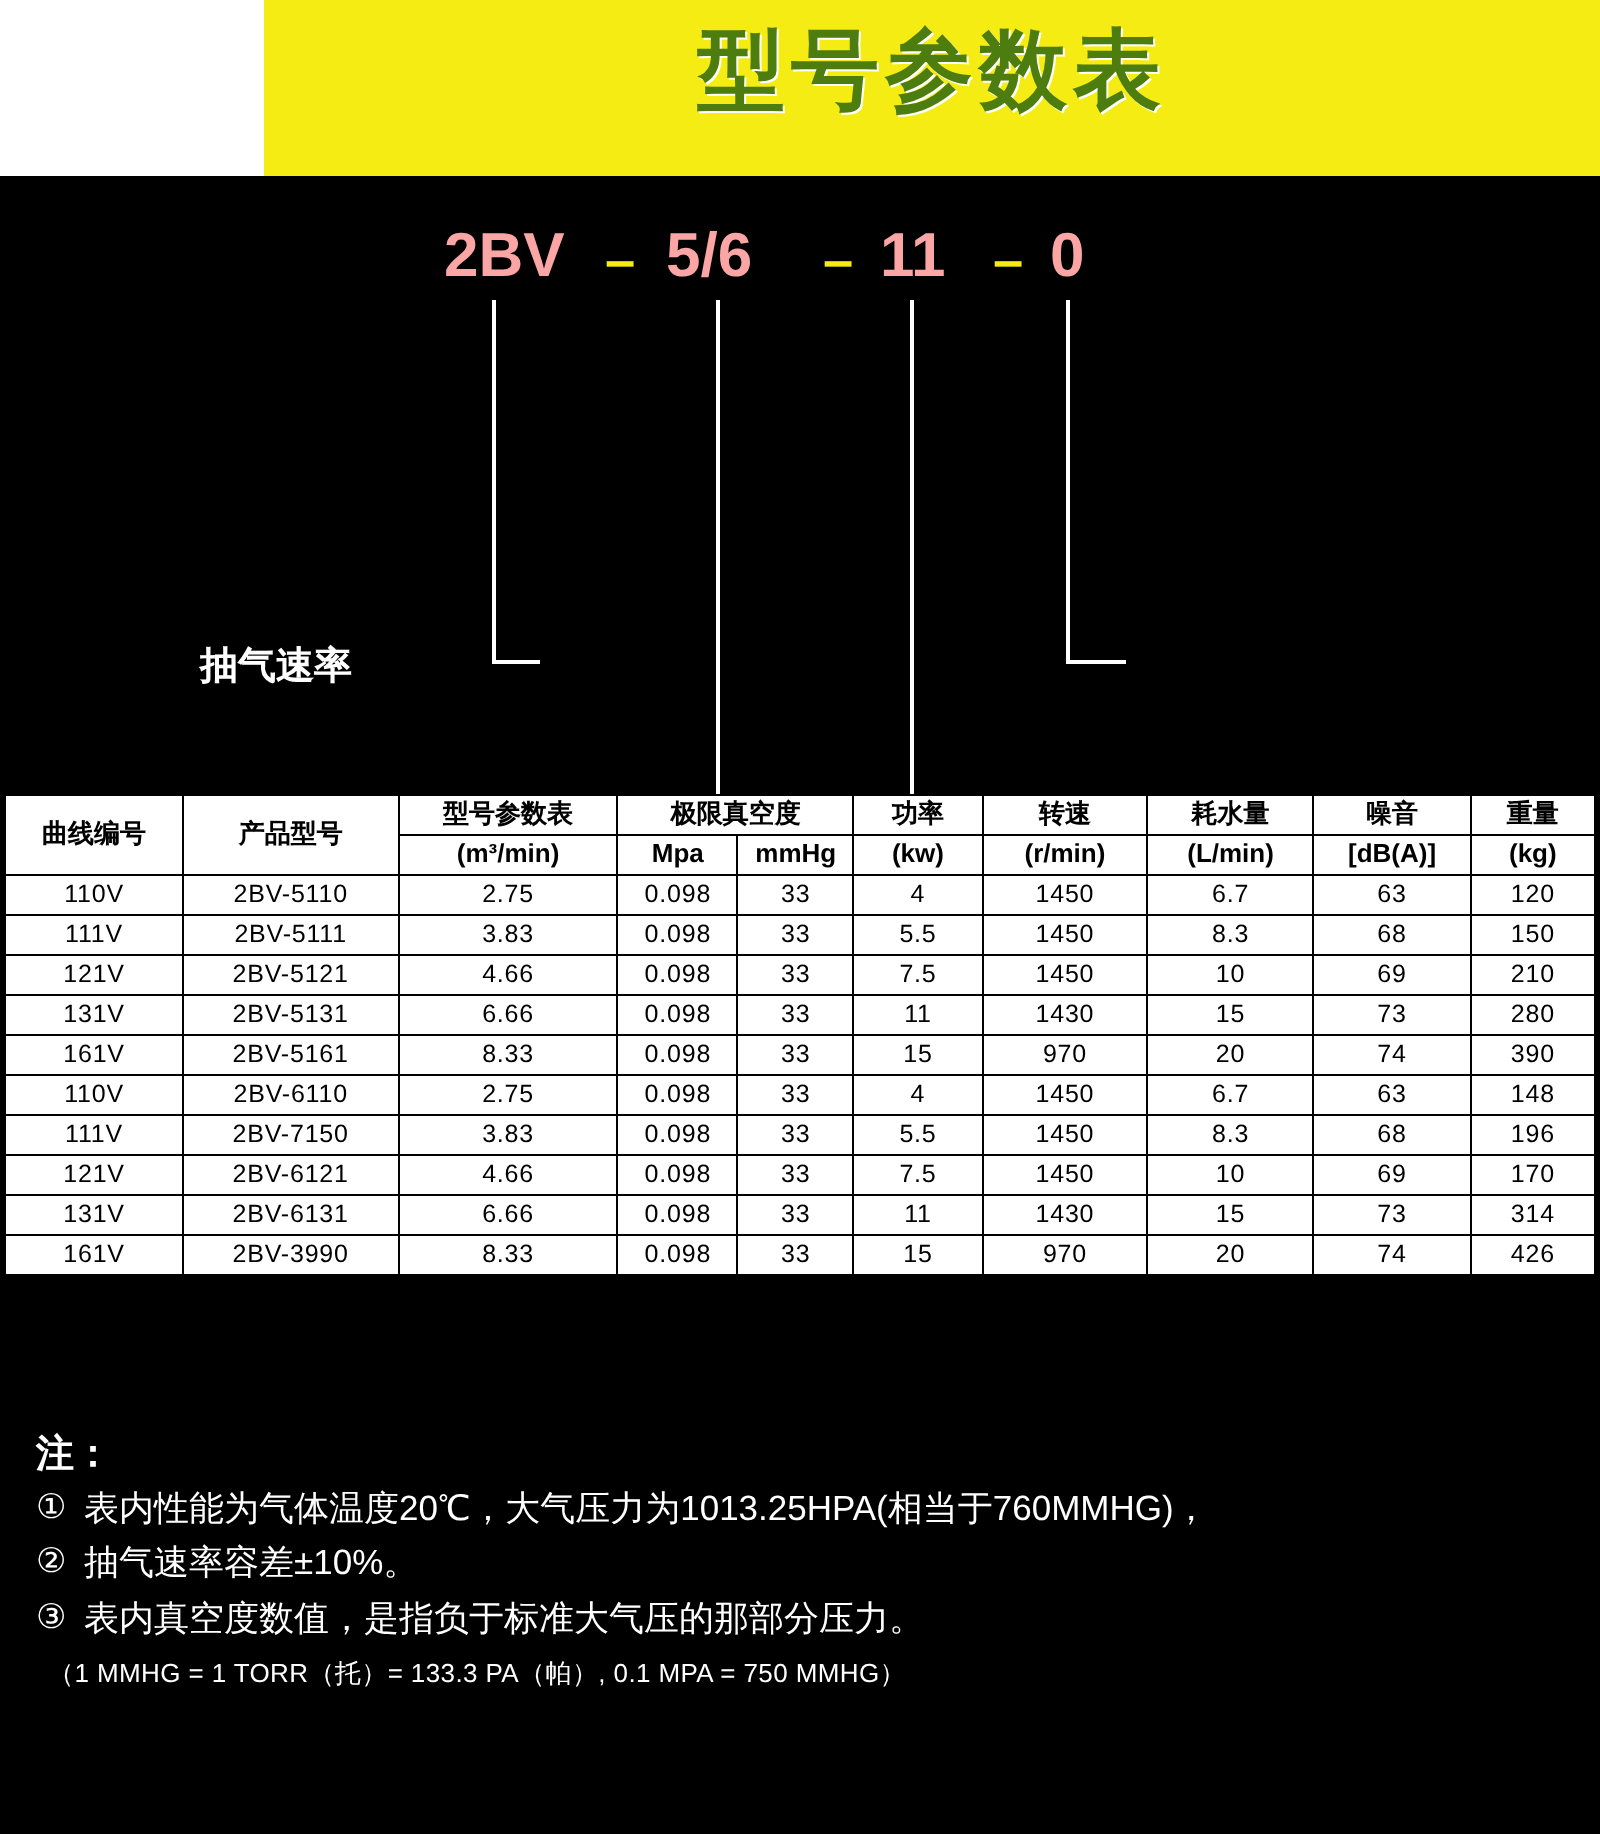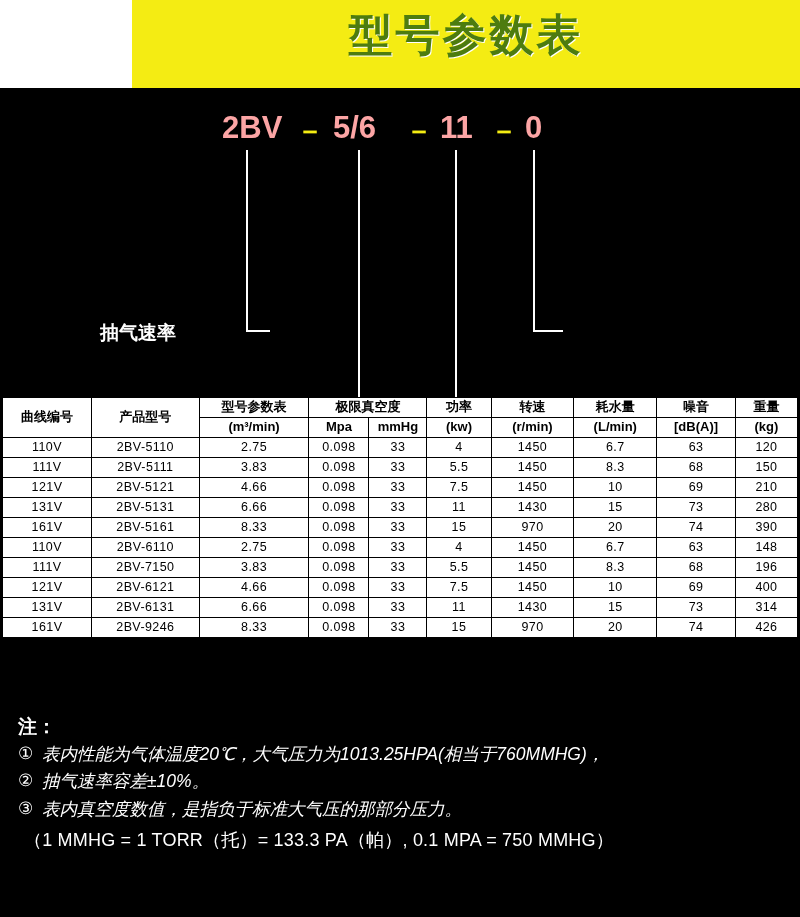--- a/index.html
+++ b/index.html
@@ -152,29 +152,29 @@
     align-items: flex-start;
     font-size: 17.5px;
     line-height: 1.45;
     margin: 2px 0 0 4px;
   }
   .note-num {
     width: 24px;
     flex: 0 0 24px;
     font-size: 17px;
   }
-  .note-text { flex: 1; font-style: italic; }
+  .note-text { flex: 1; }
   .note-cont {
     margin-left: 28px;
     font-size: 17.5px;
     line-height: 1.45;
   }
   .note-last {
     margin: 6px 0 0 10px;
-    font-size: 18px;
+    font-size: 13px;
     letter-spacing: 0.2px;
   }
 </style>
 </head>
 <body>
 
 <div class="header">
   <div class="header-band"></div>
   <div class="header-title">型号参数表</div>
 </div>
@@ -320,37 +320,37 @@
         <tr>
           <td>121V</td>
           <td>2BV-6121</td>
           <td>4.66</td>
           <td>0.098</td>
           <td>33</td>
           <td>7.5</td>
           <td>1450</td>
           <td>10</td>
           <td>69</td>
-          <td>400</td>
+          <td>170</td>
         </tr>
         <tr>
           <td>131V</td>
           <td>2BV-6131</td>
           <td>6.66</td>
           <td>0.098</td>
           <td>33</td>
           <td>11</td>
           <td>1430</td>
           <td>15</td>
           <td>73</td>
           <td>314</td>
         </tr>
         <tr>
           <td>161V</td>
-          <td>2BV-9246</td>
+          <td>2BV-3990</td>
           <td>8.33</td>
           <td>0.098</td>
           <td>33</td>
           <td>15</td>
           <td>970</td>
           <td>20</td>
           <td>74</td>
           <td>426</td>
         </tr>
       </tbody>

